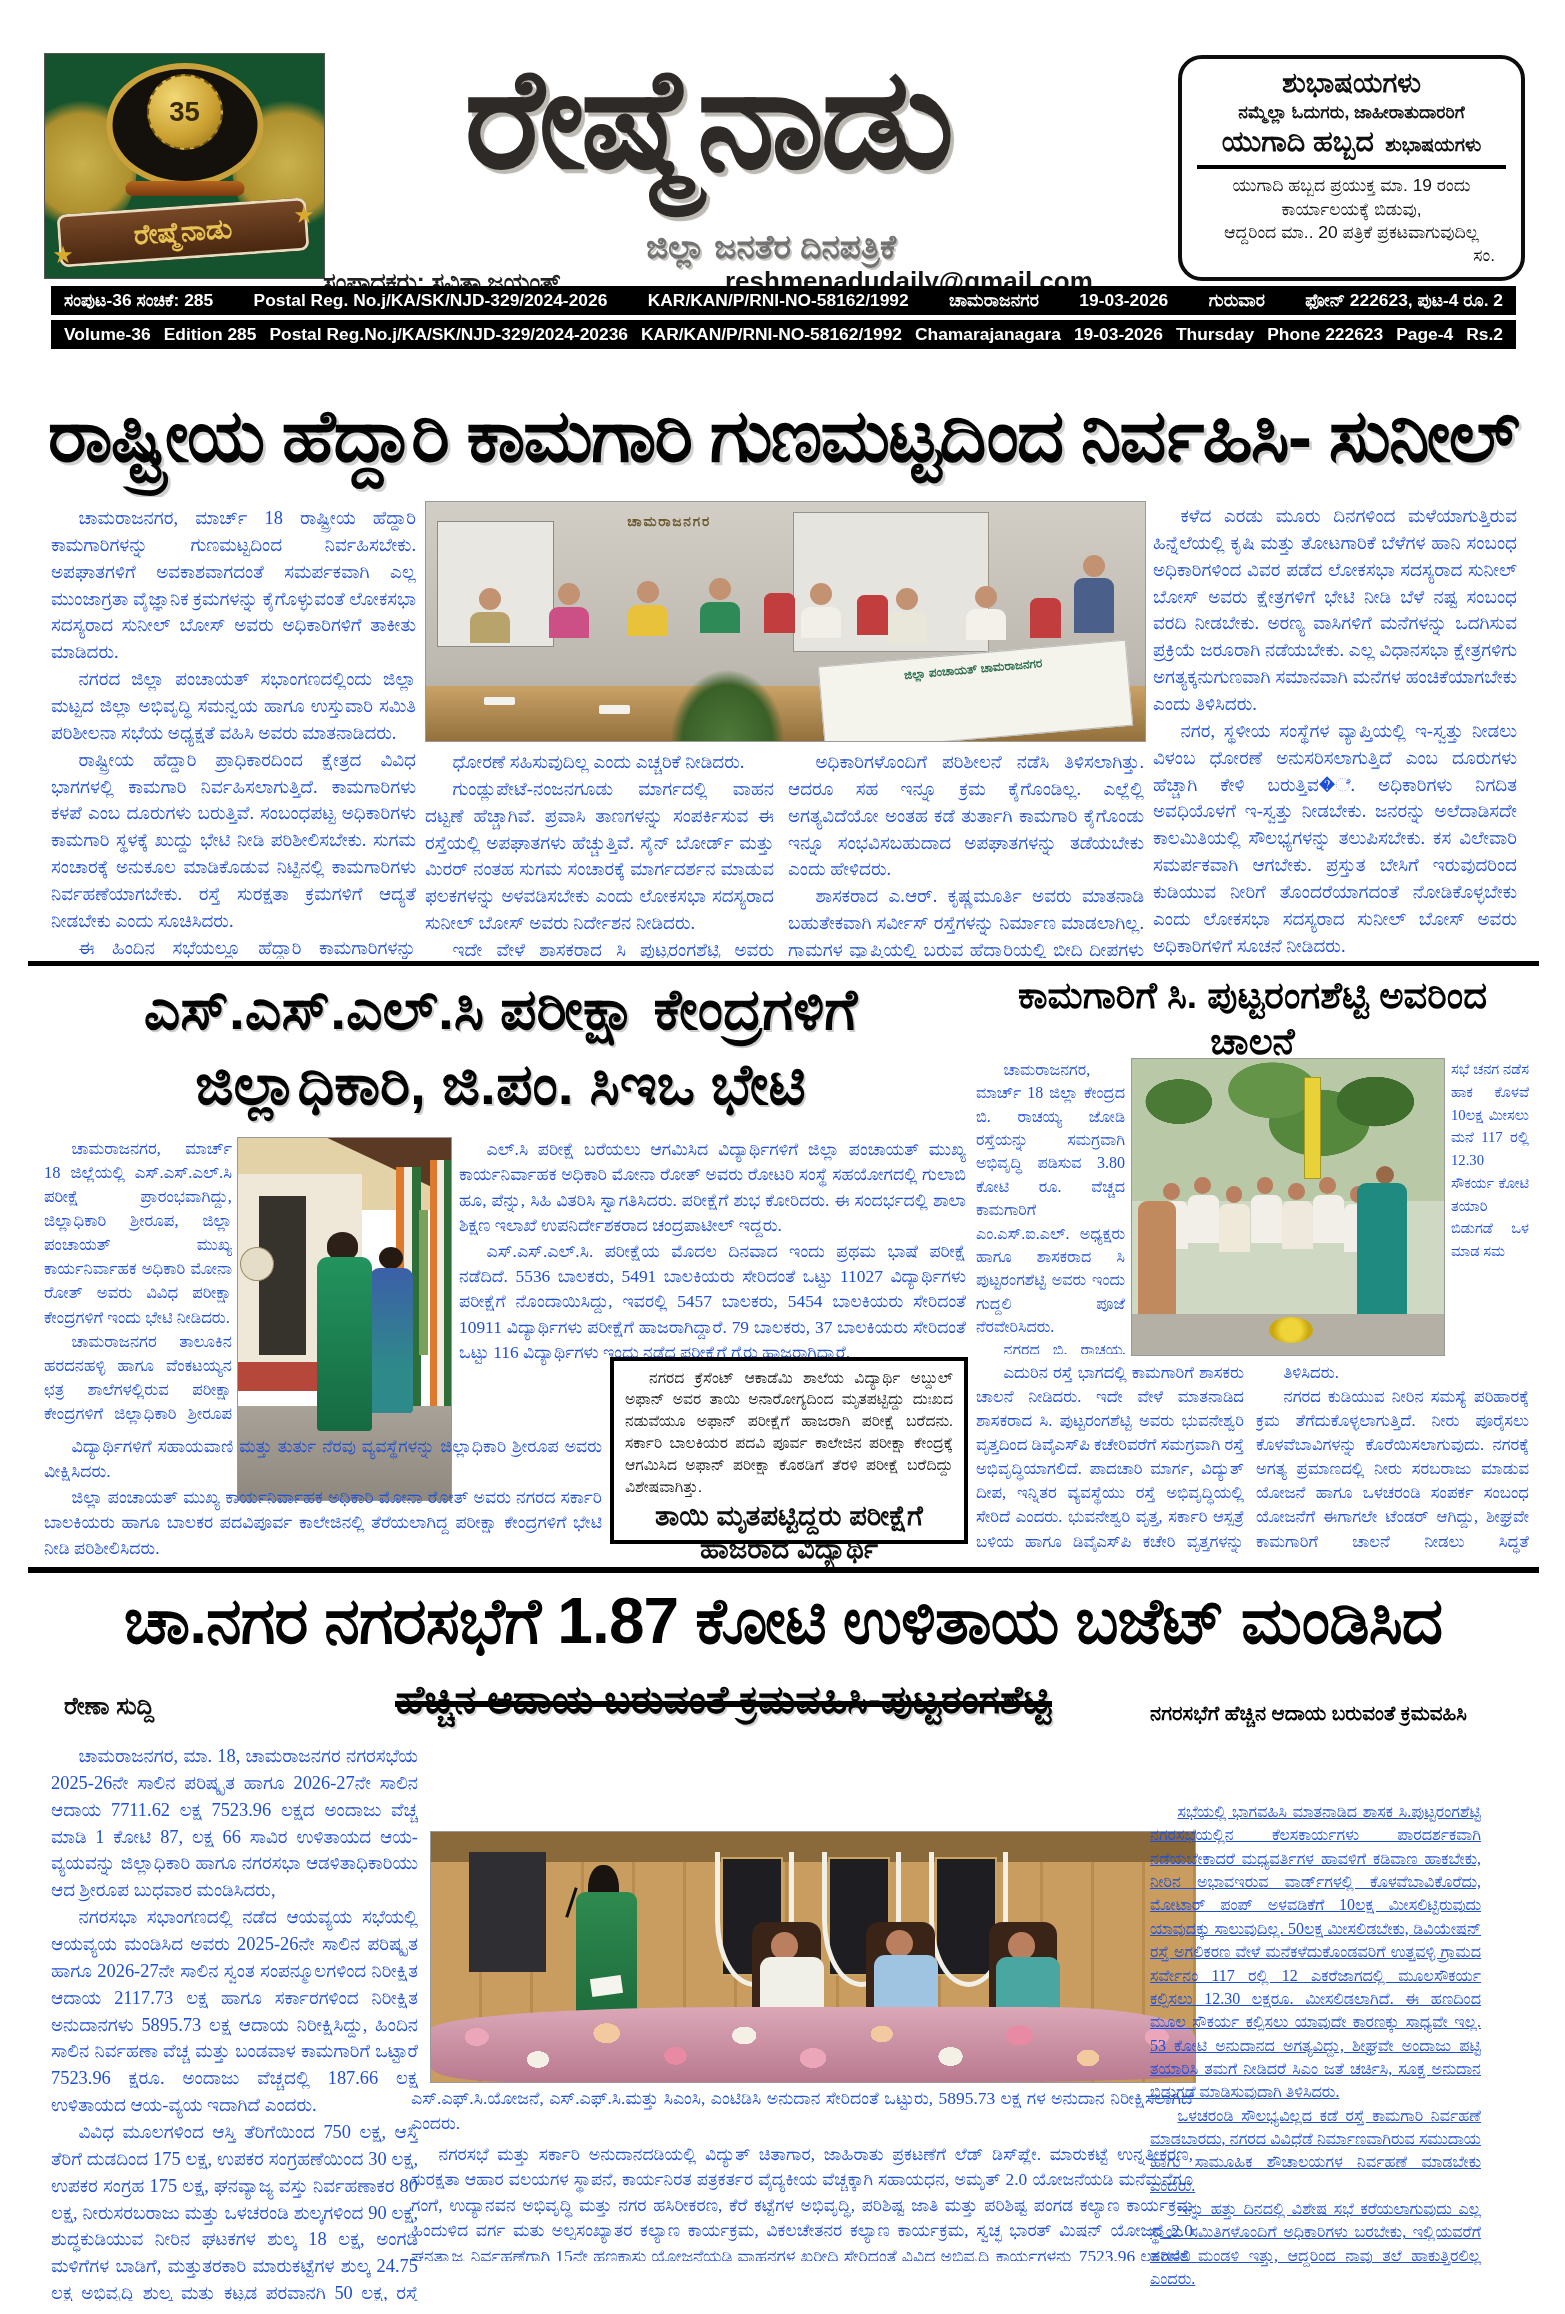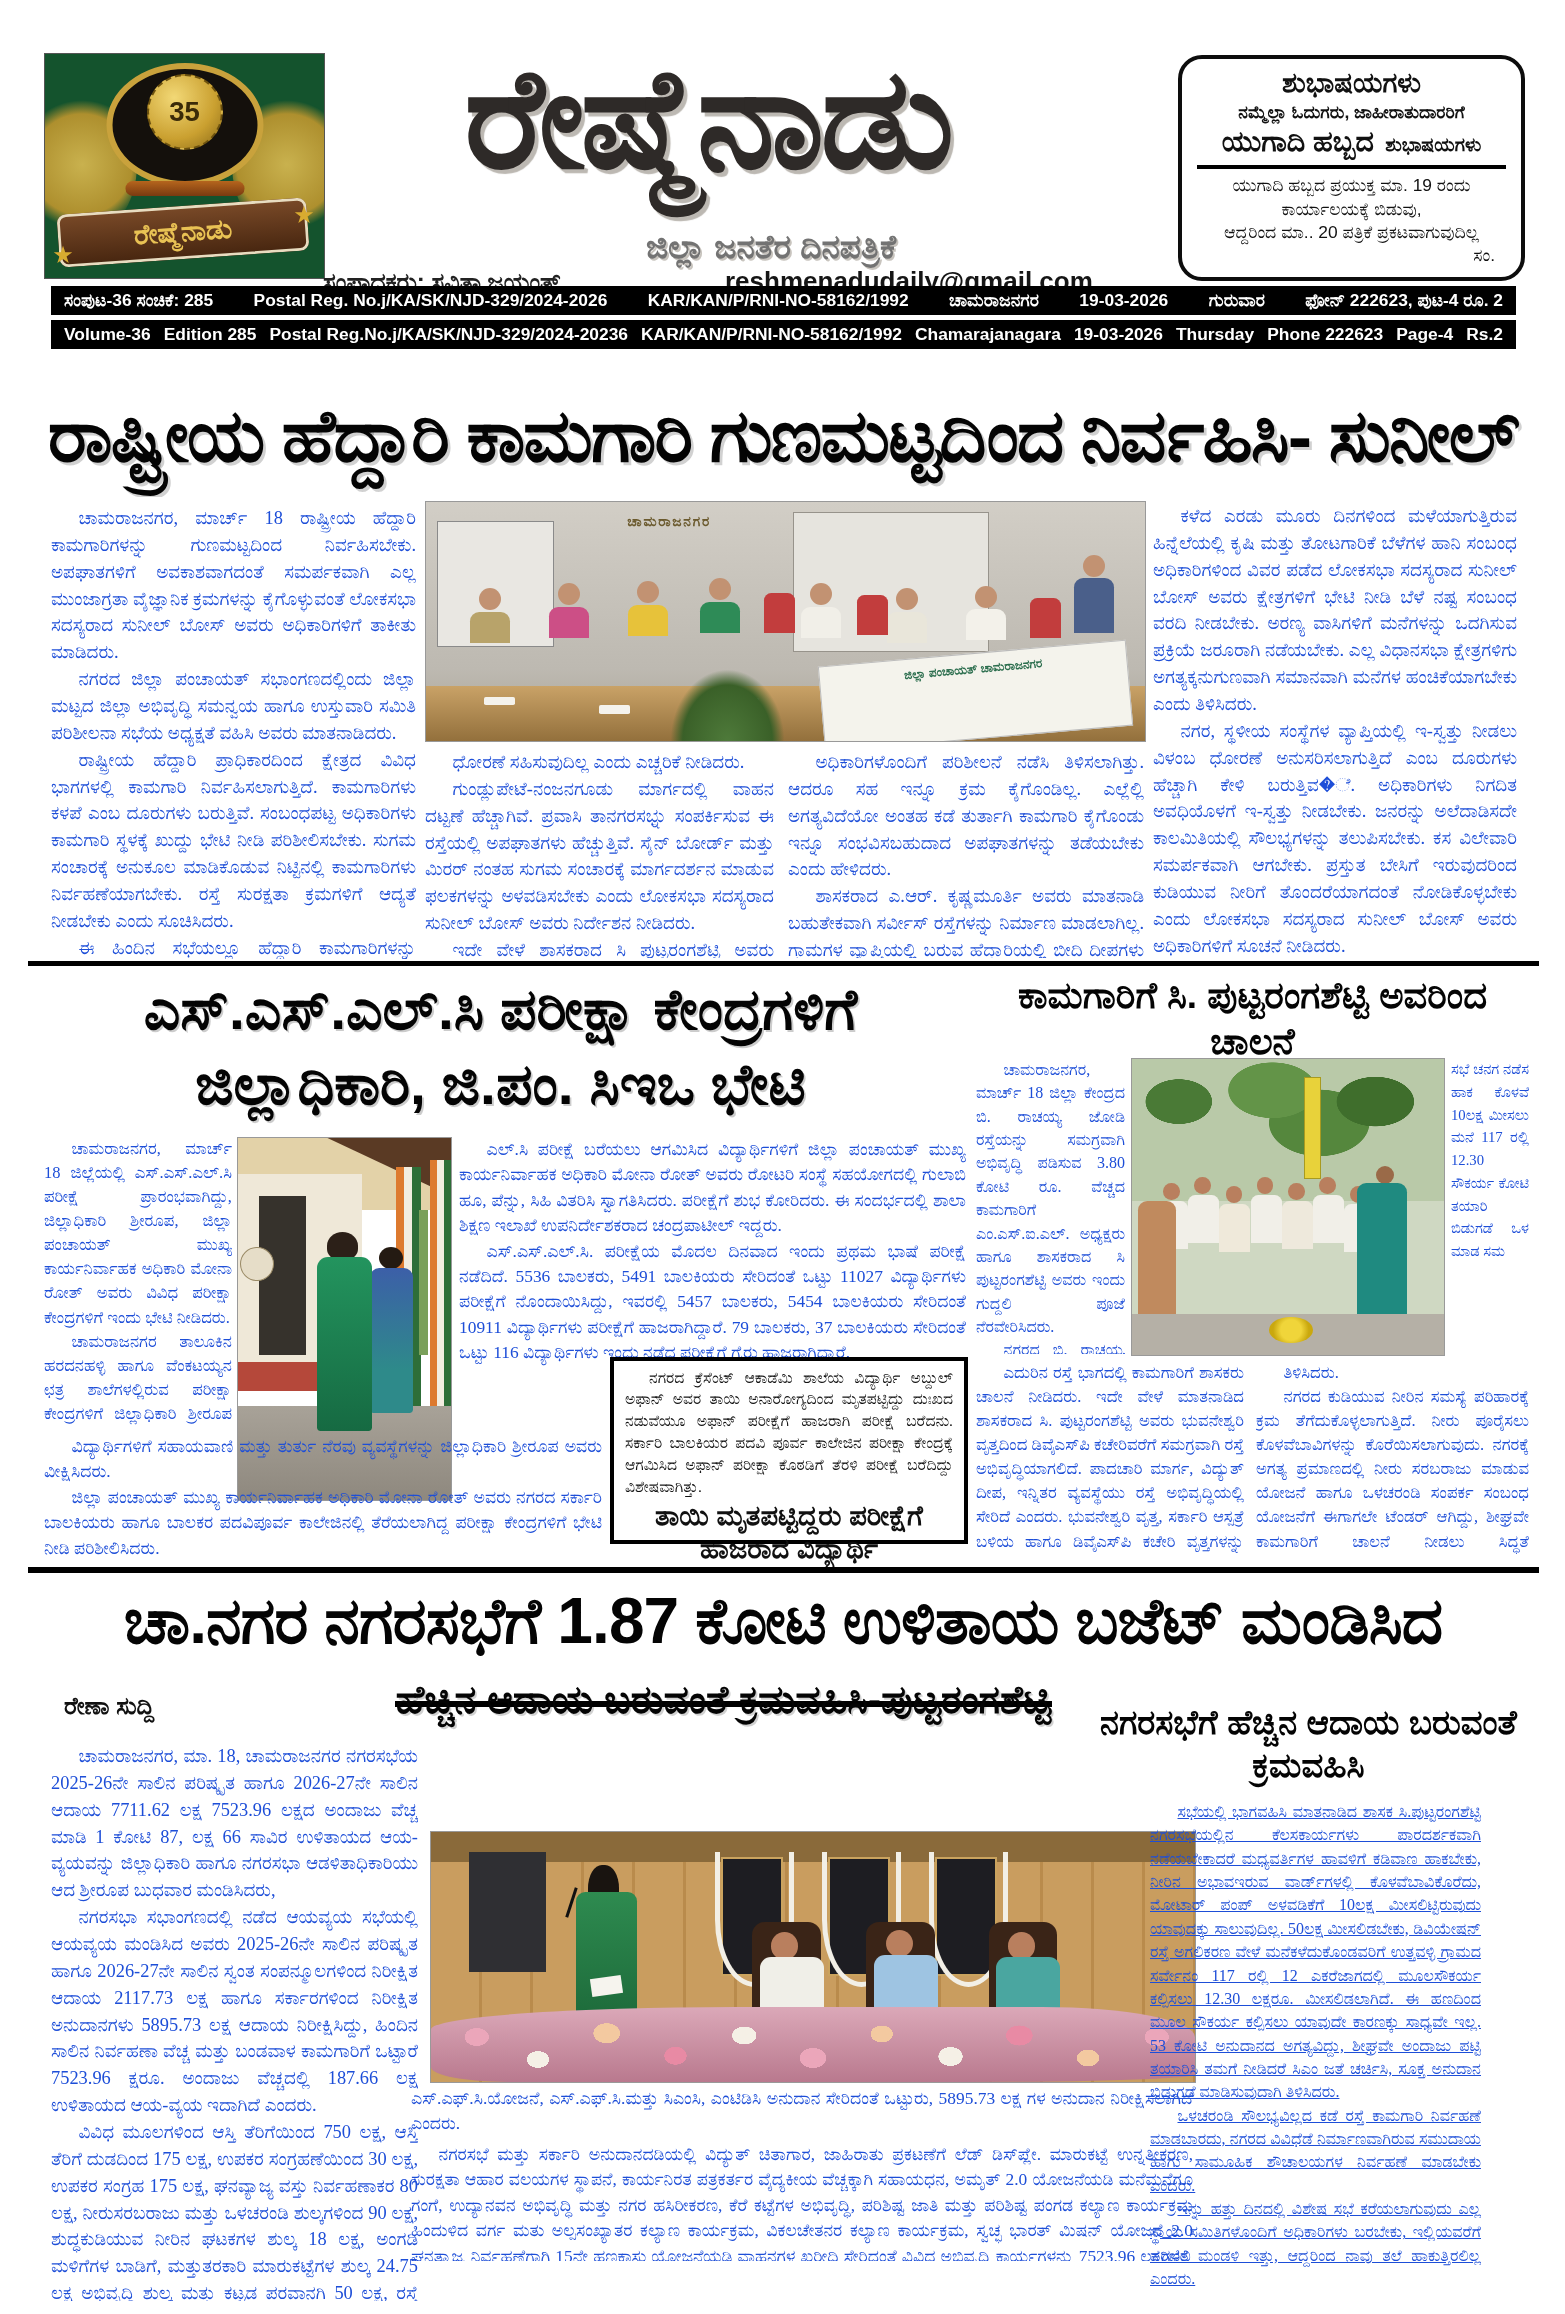--- a/index.html
+++ b/index.html
@@ -66,21 +66,21 @@
   #news-box-body .para{text-indent:24px;margin:0;}
   
   #a3c1{left:976px;top:1058px;width:149px;height:296px;font-size:16px;}
   #a3strip{left:1451px;top:1058px;width:78px;height:296px;font-size:14.7px;line-height:1.55;}
   #a3bl{left:976px;top:1361px;width:268px;height:198px;font-size:16.5px;}
   #a3br{left:1256px;top:1361px;width:273px;height:198px;font-size:16.5px;}
   
   #b-byline{left:64px;top:1692px;font:bold 24px "Liberation Sans",sans-serif;}
   #b-rule{left:395px;top:1701px;width:657px;height:6.4px;background:#000;}
   #b-subc{left:395px;top:1677px;width:657px;font-size:39px;line-height:1.2;text-shadow:1.8px 1.8px 0 rgba(0,0,0,.18);}
-  #b-subr{left:1088px;top:1701px;width:441px;font-size:34px;line-height:1.25;height:92px;overflow:hidden;}
+  #b-subr{left:1088px;top:1701px;width:441px;font-size:20px;line-height:1.25;height:92px;overflow:hidden;}
   #bc1{left:51px;top:1743px;width:367px;height:558px;font-size:18.4px;}
   #bcap{left:411px;top:2086px;width:782px;height:53px;font-size:17.4px;}
   #bmid{left:411px;top:2142px;width:782px;height:119px;font-size:17.4px;}
   #bc3{left:1150px;top:1800px;width:331px;height:501px;font-size:16px;text-decoration:underline;}
   
   .photo{position:absolute;overflow:hidden;border:0.9px solid #999;}
   .ph{position:absolute;}
   
   #photo1{left:425px;top:501px;width:719px;height:239px;background:linear-gradient(#d2cec6,#bdb9b1 70%,#a9a294);}
   #p1-walltext{left:28%;top:5%;font:bold 13.8px "Liberation Sans",sans-serif;color:#6b5a2e;letter-spacing:1.8px;}
@@ -269,21 +269,21 @@
       <div class="paper" style="left:42%;top:22%;"></div>
         <div class="paper" style="left:58%;top:38%;"></div>
       <div class="paper" style="left:74%;top:24%;"></div>
     </div>
     <div class="ph" id="p1-plant"></div>
     <div class="ph" id="p1-banner">ಜಿಲ್ಲಾ ಪಂಚಾಯತ್ ಚಾಮರಾಜನಗರ</div>
   </div>
 
   <div class="col" id="a1c2">
       <p class="para">ಧೋರಣೆ ಸಹಿಸುವುದಿಲ್ಲ ಎಂದು ಎಚ್ಚರಿಕೆ ನೀಡಿದರು.</p>
-      <p class="para">ಗುಂಡ್ಲುಪೇಟೆ-ನಂಜನಗೂಡು ಮಾರ್ಗದಲ್ಲಿ ವಾಹನ ದಟ್ಟಣೆ ಹೆಚ್ಚಾಗಿವೆ. ಪ್ರವಾಸಿ ತಾನಗರಸಭ್ನು ಸಂಪರ್ಕಿಸುವ ಈ ರಸ್ತೆಯಲ್ಲಿ ಅಪಘಾತಗಳು ಹೆಚ್ಚುತ್ತಿವೆ. ಸೈನ್ ಬೋರ್ಡ್ ಮತ್ತು ಮಿರರ್ ನಂತಹ ಸುಗಮ ಸಂಚಾರಕ್ಕೆ ಮಾರ್ಗದರ್ಶನ ಮಾಡುವ ಫಲಕಗಳನ್ನು ಅಳವಡಿಸಬೇಕು ಎಂದು ಲೋಕಸಭಾ ಸದಸ್ಯರಾದ ಸುನೀಲ್ ಬೋಸ್ ಅವರು ನಿರ್ದೇಶನ ನೀಡಿದರು.</p>
+      <p class="para">ಗುಂಡ್ಲುಪೇಟೆ-ನಂಜನಗೂಡು ಮಾರ್ಗದಲ್ಲಿ ವಾಹನ ದಟ್ಟಣೆ ಹೆಚ್ಚಾಗಿವೆ. ಪ್ರವಾಸಿ ತಾಣಗಳನ್ನು ಸಂಪರ್ಕಿಸುವ ಈ ರಸ್ತೆಯಲ್ಲಿ ಅಪಘಾತಗಳು ಹೆಚ್ಚುತ್ತಿವೆ. ಸೈನ್ ಬೋರ್ಡ್ ಮತ್ತು ಮಿರರ್ ನಂತಹ ಸುಗಮ ಸಂಚಾರಕ್ಕೆ ಮಾರ್ಗದರ್ಶನ ಮಾಡುವ ಫಲಕಗಳನ್ನು ಅಳವಡಿಸಬೇಕು ಎಂದು ಲೋಕಸಭಾ ಸದಸ್ಯರಾದ ಸುನೀಲ್ ಬೋಸ್ ಅವರು ನಿರ್ದೇಶನ ನೀಡಿದರು.</p>
       <p class="para">ಇದೇ ವೇಳೆ ಶಾಸಕರಾದ ಸಿ ಪುಟ್ಟರಂಗಶೆಟ್ಟಿ ಅವರು ಮಾತನಾಡಿ ನಗರ ವ್ಯಾಪ್ತಿಯಲ್ಲಿ ಬರುವ ಹೆದ್ದಾರಿಯಲ್ಲಿ ಅಪಘಾತ ಸಂಭವಿಸುತ್ತಿವೆ. ಹೀಗಾಗಿ ಬೈಪಾಸ್‌ಗಳನ್ನು ನಿರ್ಮಾಣ ಮಾಡುವಂತೆ</p>
     </div>
   <div class="col" id="a1c3">
       <p class="para">ಅಧಿಕಾರಿಗಳೊಂದಿಗೆ ಪರಿಶೀಲನೆ ನಡೆಸಿ ತಿಳಿಸಲಾಗಿತ್ತು. ಆದರೂ ಸಹ ಇನ್ನೂ ಕ್ರಮ ಕೈಗೊಂಡಿಲ್ಲ. ಎಲ್ಲೆಲ್ಲಿ ಅಗತ್ಯವಿದೆಯೋ ಅಂತಹ ಕಡೆ ತುರ್ತಾಗಿ ಕಾಮಗಾರಿ ಕೈಗೊಂಡು ಇನ್ನೂ ಸಂಭವಿಸಬಹುದಾದ ಅಪಘಾತಗಳನ್ನು ತಡೆಯಬೇಕು ಎಂದು ಹೇಳಿದರು.</p>
       <p class="para">ಶಾಸಕರಾದ ಎ.ಆರ್. ಕೃಷ್ಣಮೂರ್ತಿ ಅವರು ಮಾತನಾಡಿ ಬಹುತೇಕವಾಗಿ ಸರ್ವೀಸ್ ರಸ್ತೆಗಳನ್ನು ನಿರ್ಮಾಣ ಮಾಡಲಾಗಿಲ್ಲ. ಗ್ರಾಮಗಳ ವ್ಯಾಪ್ತಿಯಲ್ಲಿ ಬರುವ ಹೆದ್ದಾರಿಯಲ್ಲಿ ಬೀದಿ ದೀಪಗಳು ಇಲ್ಲ. ಚರಂಡಿ ವ್ಯವಸ್ಥೆಯನ್ನು ಮಾಡಲಾಗಿಲ್ಲ. ಅಗರ ಮಾಂಬಳ್ಳಿ ಇನ್ನಿತರ ಕಡೆ ಗುಣಮಟ್ಟದ ಕಾಮಗಾರಿ ಆಗಿಲ್ಲ ಎಂದು ತೀವ್ರ ಅಸಮಾಧಾನ ವ್ಯಕ್ತಪಡಿಸಿದರು.</p>
     </div>
   <div class="col" id="a1c4">
       <p class="para">ಕಳೆದ ಎರಡು ಮೂರು ದಿನಗಳಿಂದ ಮಳೆಯಾಗುತ್ತಿರುವ ಹಿನ್ನೆಲೆಯಲ್ಲಿ ಕೃಷಿ ಮತ್ತು ತೋಟಗಾರಿಕೆ ಬೆಳೆಗಳ ಹಾನಿ ಸಂಬಂಧ ಅಧಿಕಾರಿಗಳಿಂದ ವಿವರ ಪಡೆದ ಲೋಕಸಭಾ ಸದಸ್ಯರಾದ ಸುನೀಲ್ ಬೋಸ್ ಅವರು ಕ್ಷೇತ್ರಗಳಿಗೆ ಭೇಟಿ ನೀಡಿ ಬೆಳೆ ನಷ್ಟ ಸಂಬಂಧ ವರದಿ ನೀಡಬೇಕು. ಅರಣ್ಯ ವಾಸಿಗಳಿಗೆ ಮನೆಗಳನ್ನು ಒದಗಿಸುವ ಪ್ರಕ್ರಿಯೆ ಜರೂರಾಗಿ ನಡೆಯಬೇಕು. ಎಲ್ಲ ವಿಧಾನಸಭಾ ಕ್ಷೇತ್ರಗಳಿಗು ಅಗತ್ಯಕ್ಕನುಗುಣವಾಗಿ ಸಮಾನವಾಗಿ ಮನೆಗಳ ಹಂಚಿಕೆಯಾಗಬೇಕು ಎಂದು ತಿಳಿಸಿದರು.</p>
       <p class="para">ನಗರ, ಸ್ಥಳೀಯ ಸಂಸ್ಥೆಗಳ ವ್ಯಾಪ್ತಿಯಲ್ಲಿ ಇ-ಸ್ವತ್ತು ನೀಡಲು ವಿಳಂಬ ಧೋರಣೆ ಅನುಸರಿಸಲಾಗುತ್ತಿದೆ ಎಂಬ ದೂರುಗಳು ಹೆಚ್ಚಾಗಿ ಕೇಳಿ ಬರುತ್ತಿವ�ೆ. ಅಧಿಕಾರಿಗಳು ನಿಗದಿತ ಅವಧಿಯೊಳಗೆ ಇ-ಸ್ವತ್ತು ನೀಡಬೇಕು. ಜನರನ್ನು ಅಲೆದಾಡಿಸದೇ ಕಾಲಮಿತಿಯಲ್ಲಿ ಸೌಲಭ್ಯಗಳನ್ನು ತಲುಪಿಸಬೇಕು. ಕಸ ವಿಲೇವಾರಿ ಸಮರ್ಪಕವಾಗಿ ಆಗಬೇಕು. ಪ್ರಸ್ತುತ ಬೇಸಿಗೆ ಇರುವುದರಿಂದ ಕುಡಿಯುವ ನೀರಿಗೆ ತೊಂದರೆಯಾಗದಂತೆ ನೋಡಿಕೊಳ್ಳಬೇಕು ಎಂದು ಲೋಕಸಭಾ ಸದಸ್ಯರಾದ ಸುನೀಲ್ ಬೋಸ್ ಅವರು ಅಧಿಕಾರಿಗಳಿಗೆ ಸೂಚನೆ ನೀಡಿದರು.</p>
     </div>

